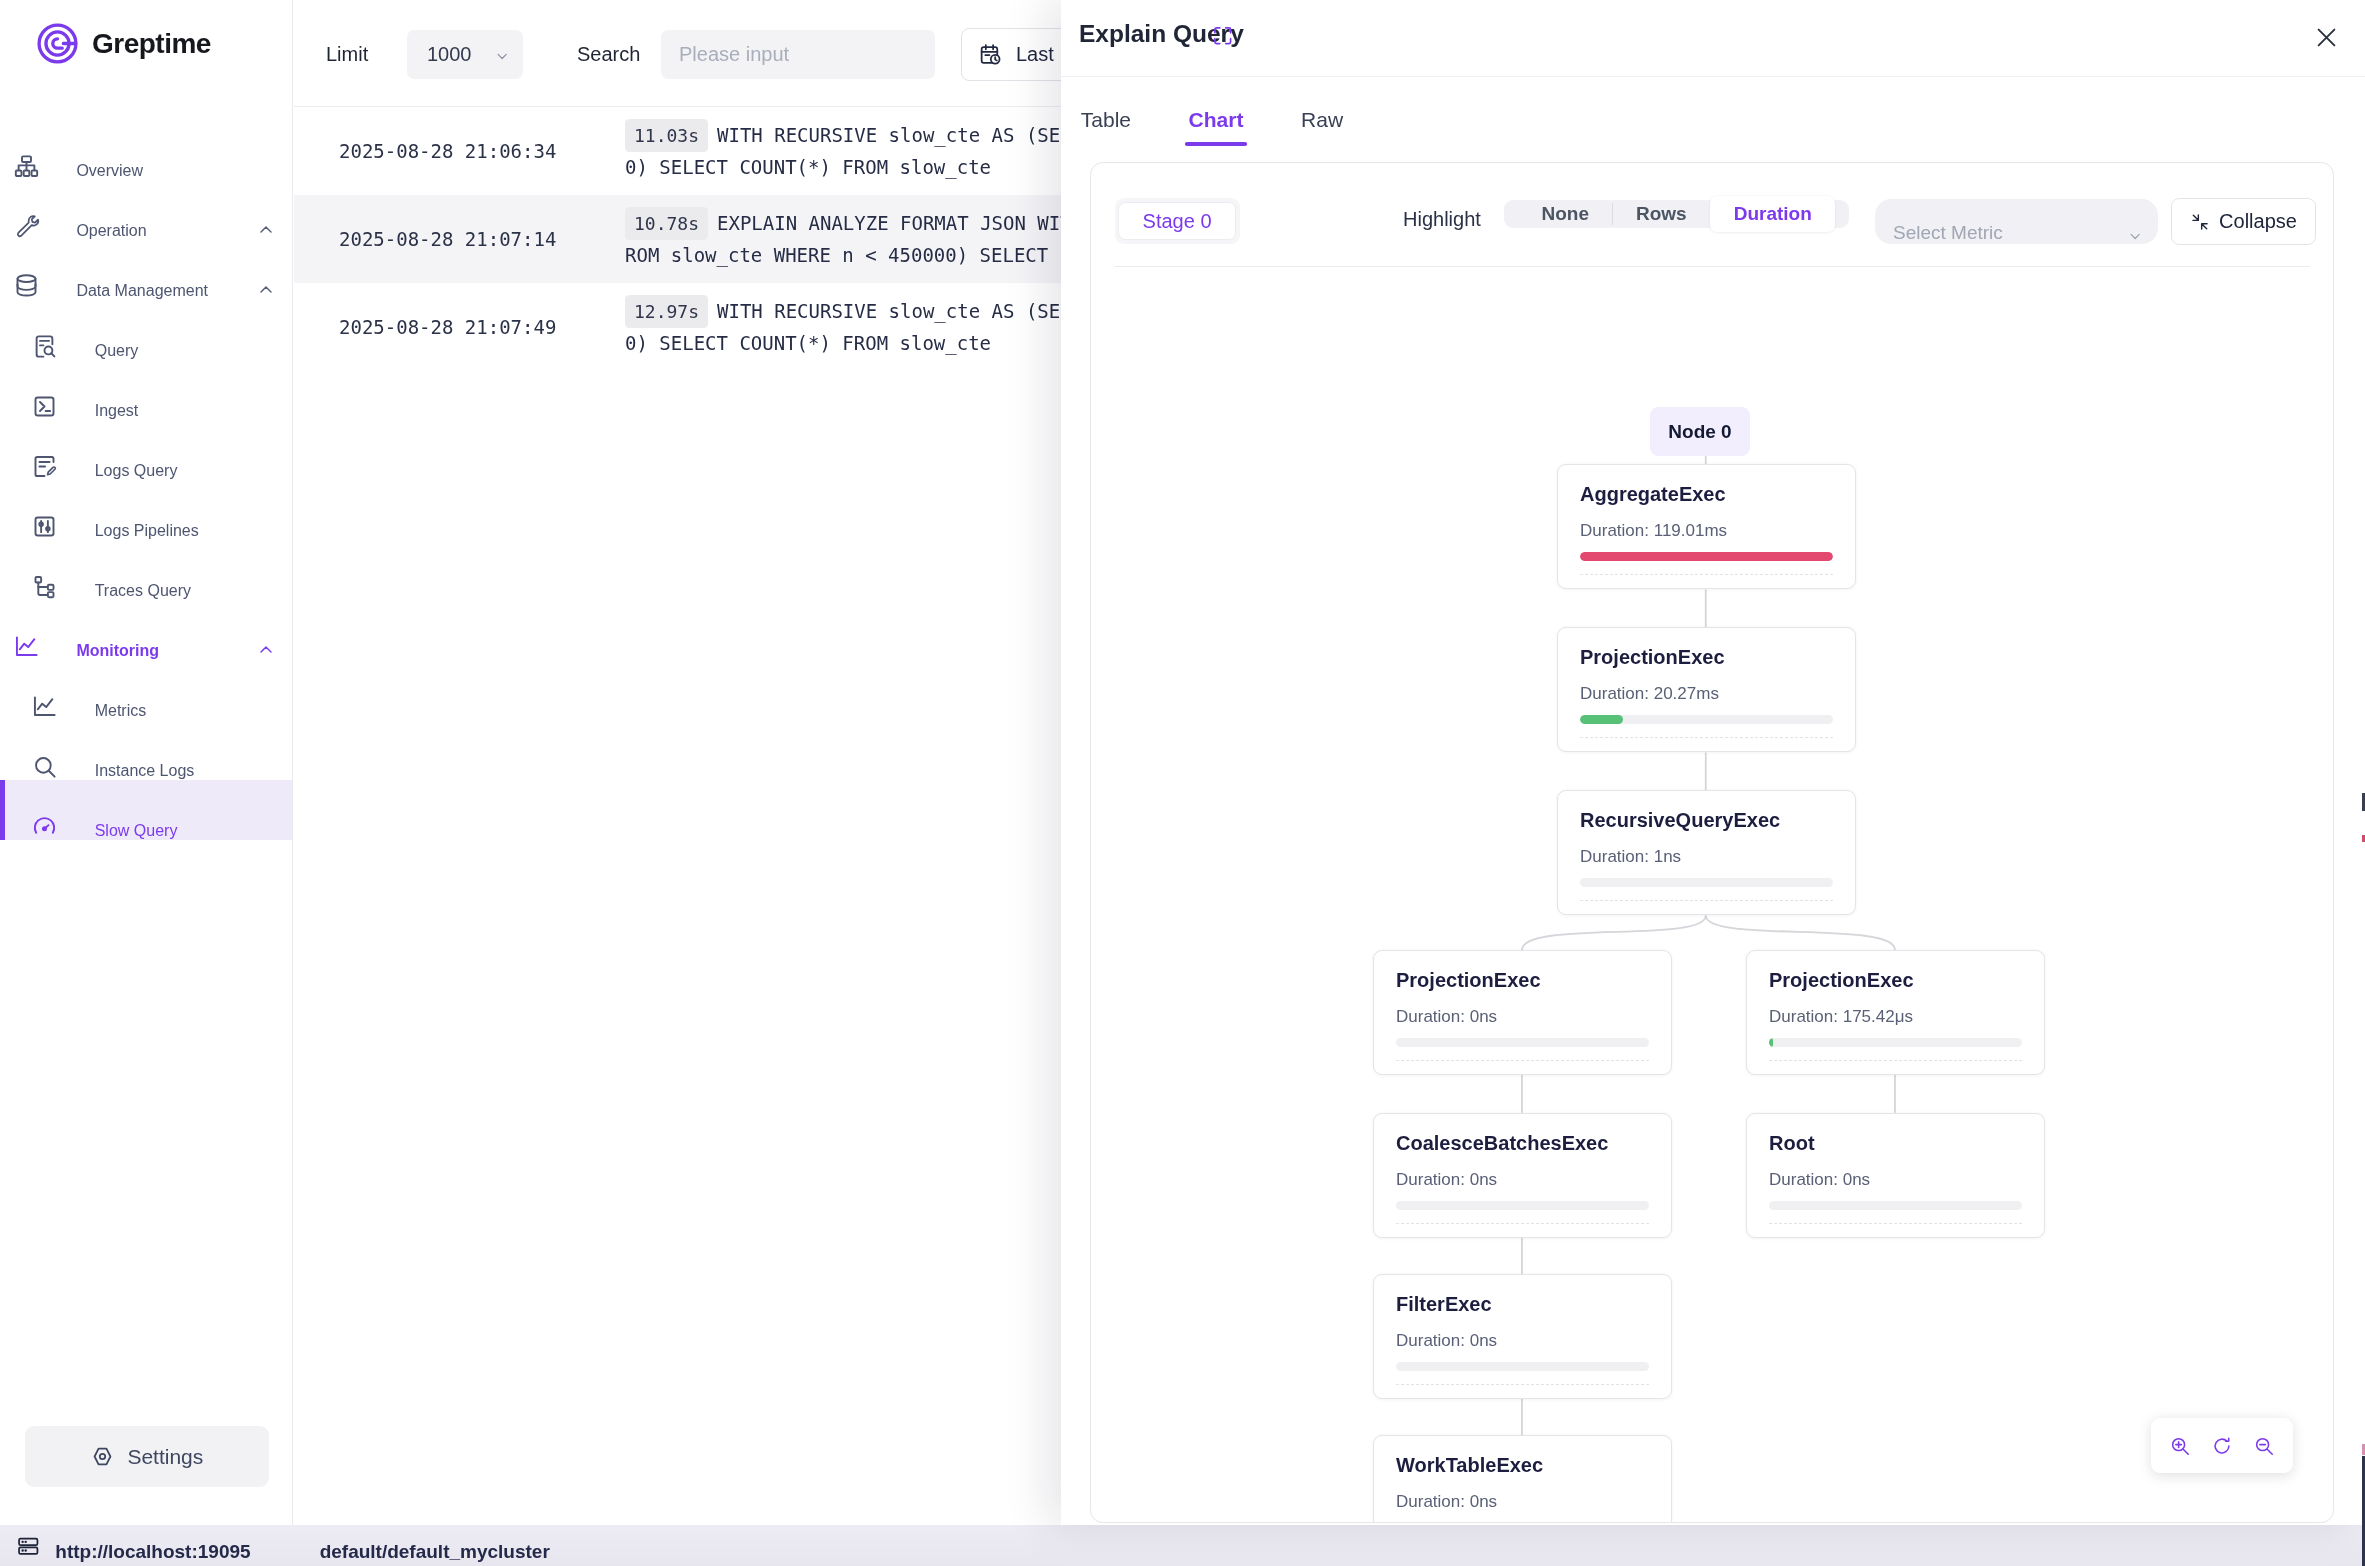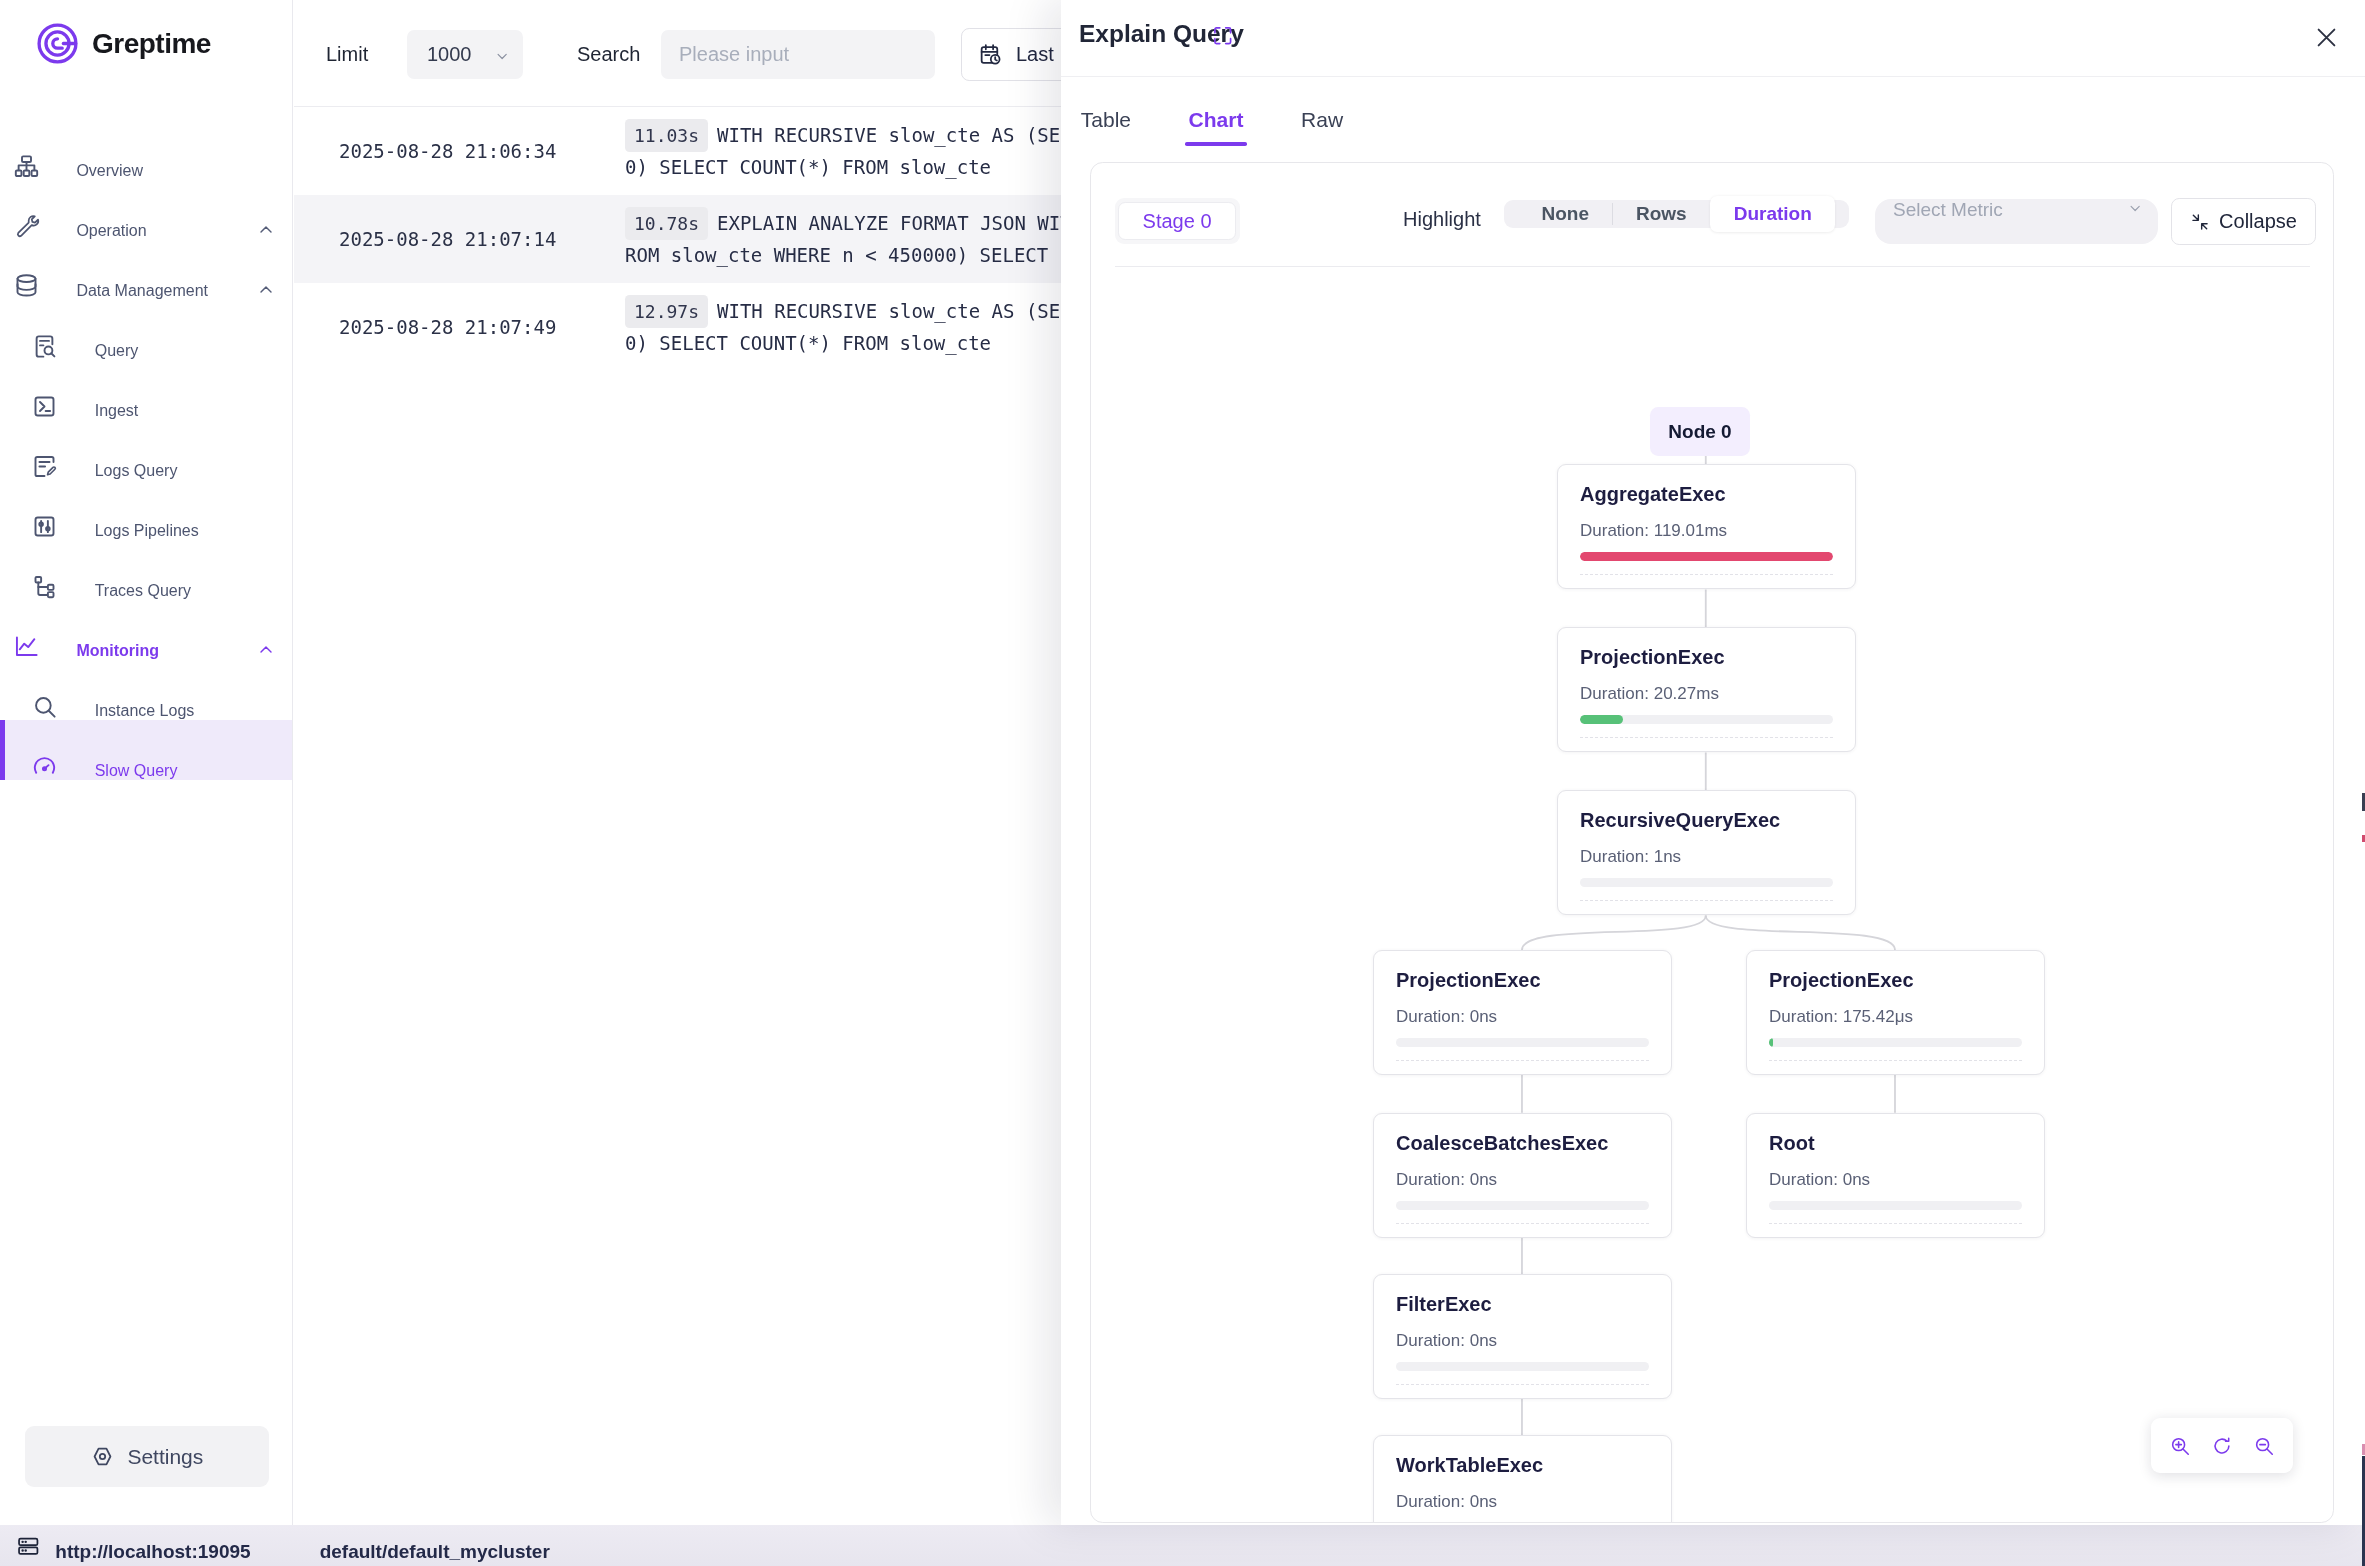--- a/index.html
+++ b/index.html
@@ -89,21 +89,21 @@
   .stage-pill { background:#fff; border:0.9px solid #ececf0; border-radius:7.2px; padding:0 23.5px;
                 display:flex; align-items:center; font-size:20px; color:#7c3aed; cursor:pointer; }
   .hl-label { position:absolute; left:312px; top:45px; font-size:20px; font-weight:500; color:#2a3045; }
   .seg { position:absolute; left:413px; top:37px; height:28px; background:#f1f0f4; border-radius:9px;
          display:flex; align-items:center; padding:14px;font-weight:bold; }
   .seg-opt { padding:0 23.5px; height:36px; display:flex; align-items:center; font-size:19px;
              color:#4b5563; cursor:pointer; position:relative; }
   .seg-opt.sep::after { content:""; position:absolute; right:0; top:7.2px; bottom:7.2px; width:0.9px; background:#dcdce2; }
   .seg-opt.on { background:#fff; border-radius:7.2px; color:#7c3aed; box-shadow:0 0.9px 2.7px rgba(0,0,0,.07); }
   .metric-select { position:absolute; left:784px; top:36px; width:283px; height:45px; background:#f1f0f4;
-                   border-radius:16px; display:flex; align-items:flex-start; padding:0 14.5px 0 18px;
+                   border-radius:16px; display:flex; align-items:flex-end; padding:0 14.5px 0 18px;
                    font-size:19px; color:#a0a6b4; cursor:pointer;gap:48px; }
   .metric-select .dchev { margin-left:auto; width:16.3px; height:16.3px; color:#9aa0ae; }
   .collapse-btn { position:absolute; left:1080px; top:35px; width:145px; height:47px; background:#fff;
                   border:0.9px solid #e3e3e8; border-radius:8.2px; display:flex; align-items:center;
                   justify-content:center; gap:9px; font-size:20px; color:#20263a; cursor:pointer;
                   font-family:inherit; }
   .collapse-btn .coicon { width:20px; height:20px; }
   .ctrl-divider { position:absolute; left:23.5px; right:23.5px; top:103px; height:0.9px; background:#ebebef; }
 
   .graph { position:absolute; left:0; top:104px; right:0; bottom:0; }
@@ -240,20 +240,29 @@
         <span class="nicon">
             <svg class="ic" viewBox="0 0 24 24" stroke-width="2">
               <path d="M3.5 4v15.5H21"></path>
               <path d="M6 14.5l4-5 3.5 3 5.5-7"></path>
             </svg>
           </span>
         <span class="nlabel">Monitoring</span>
         <span class="chev"><svg class="ic" viewBox="0 0 24 24" stroke-width="2.2">
               <path d="M6 14.5l6-6 6 6"></path>
             </svg></span>
+      </div>
+      <div class="nav-item sub">
+        <span class="nicon">
+            <svg class="ic" viewBox="0 0 24 24">
+              <path d="M3.5 4v15.5H21"></path>
+              <path d="M6 14.5l4-5 3.5 3 5.5-7"></path>
+            </svg>
+          </span>
+        <span class="nlabel">Metrics</span>
       </div>
       <div class="nav-item sub">
         <span class="nicon">
             <svg class="ic" viewBox="0 0 24 24">
               <circle cx="11" cy="11" r="6.5"></circle>
               <path d="M16 16l5 5"></path>
             </svg>
           </span>
         <span class="nlabel">Instance Logs</span>
       </div>

